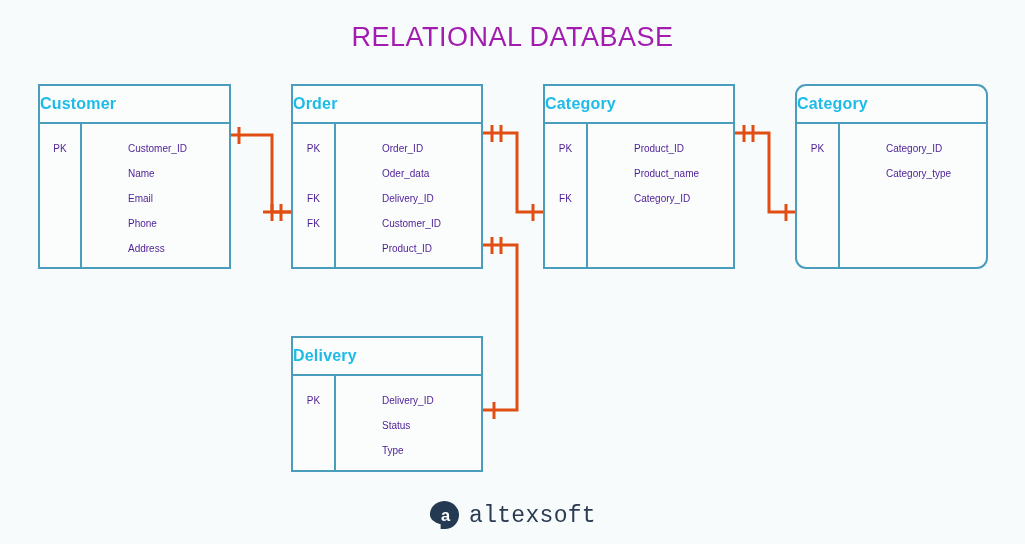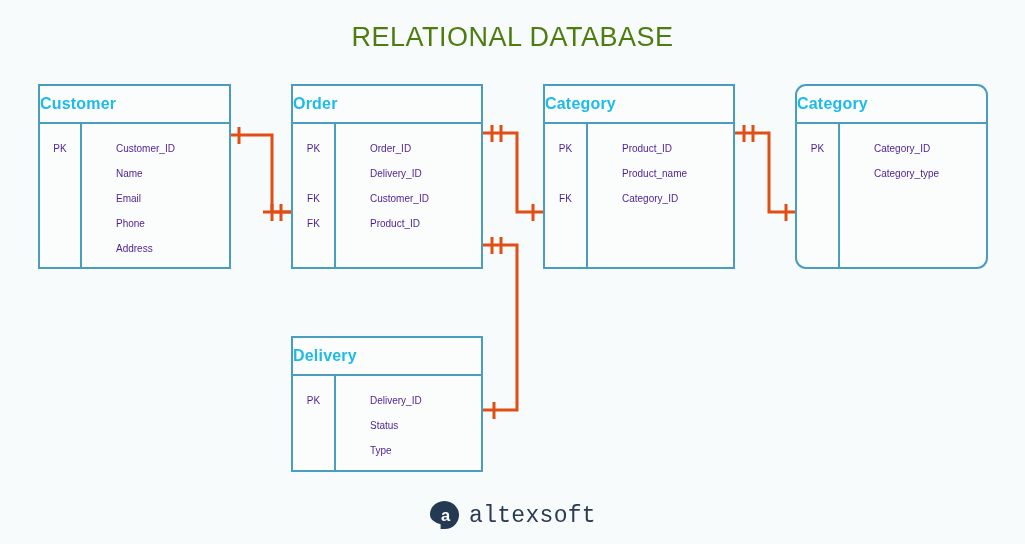--- a/index.html
+++ b/index.html
@@ -25,21 +25,21 @@
 
   
   #page-title {
     position: absolute;
     left: 0;
     top: 22px;
     width: 1025px;
     text-align: center;
     font-size: 27px;
     letter-spacing: 0.5px;
-    color: #4d7c0f;
+    color: #a21caf;
     font-weight: 400;
   }
 
   
   .entity {
     position: absolute;
     box-sizing: border-box;
     border: 2px solid #4a9dbd;
     background: #fbfdfd;
   }
@@ -63,21 +63,22 @@
   }
   .key-col {
     box-sizing: border-box;
     border-right: 2px solid #4a9dbd;
     flex: 0 0 auto;
     padding-top: 12px;
   }
   .field-col {
     flex: 1 1 auto;
     padding-top: 12px;
-    padding-left: 34px;
+    padding-left: 18px;
+    margin-left: 28px;
   }
   .key-cell, .field-cell {
     height: 25px;
     line-height: 25px;
     font-size: 10px;
     color: #4c1d95;
     white-space: nowrap;
   }
   .key-cell {
     text-align: center;
@@ -154,20 +155,21 @@
     <div class="entity-body">
       <div class="key-col" style="width:43px;">
         <div class="key-cell">PK</div>
         <div class="key-cell"></div>
         <div class="key-cell">FK</div>
         <div class="key-cell">FK</div>
         <div class="key-cell"></div>
       </div>
       <div class="field-col">
         <div class="field-cell">Order_ID</div>
+        <div class="field-cell">Oder_data</div>
         <div class="field-cell">Delivery_ID</div>
         <div class="field-cell">Customer_ID</div>
         <div class="field-cell">Product_ID</div>
       </div>
     </div>
   </div>
 
   <div class="entity" style="left:543px; top:84px; width:192px; height:185px;">
     <div class="entity-header">
       <span class="entity-title">Category</span>

